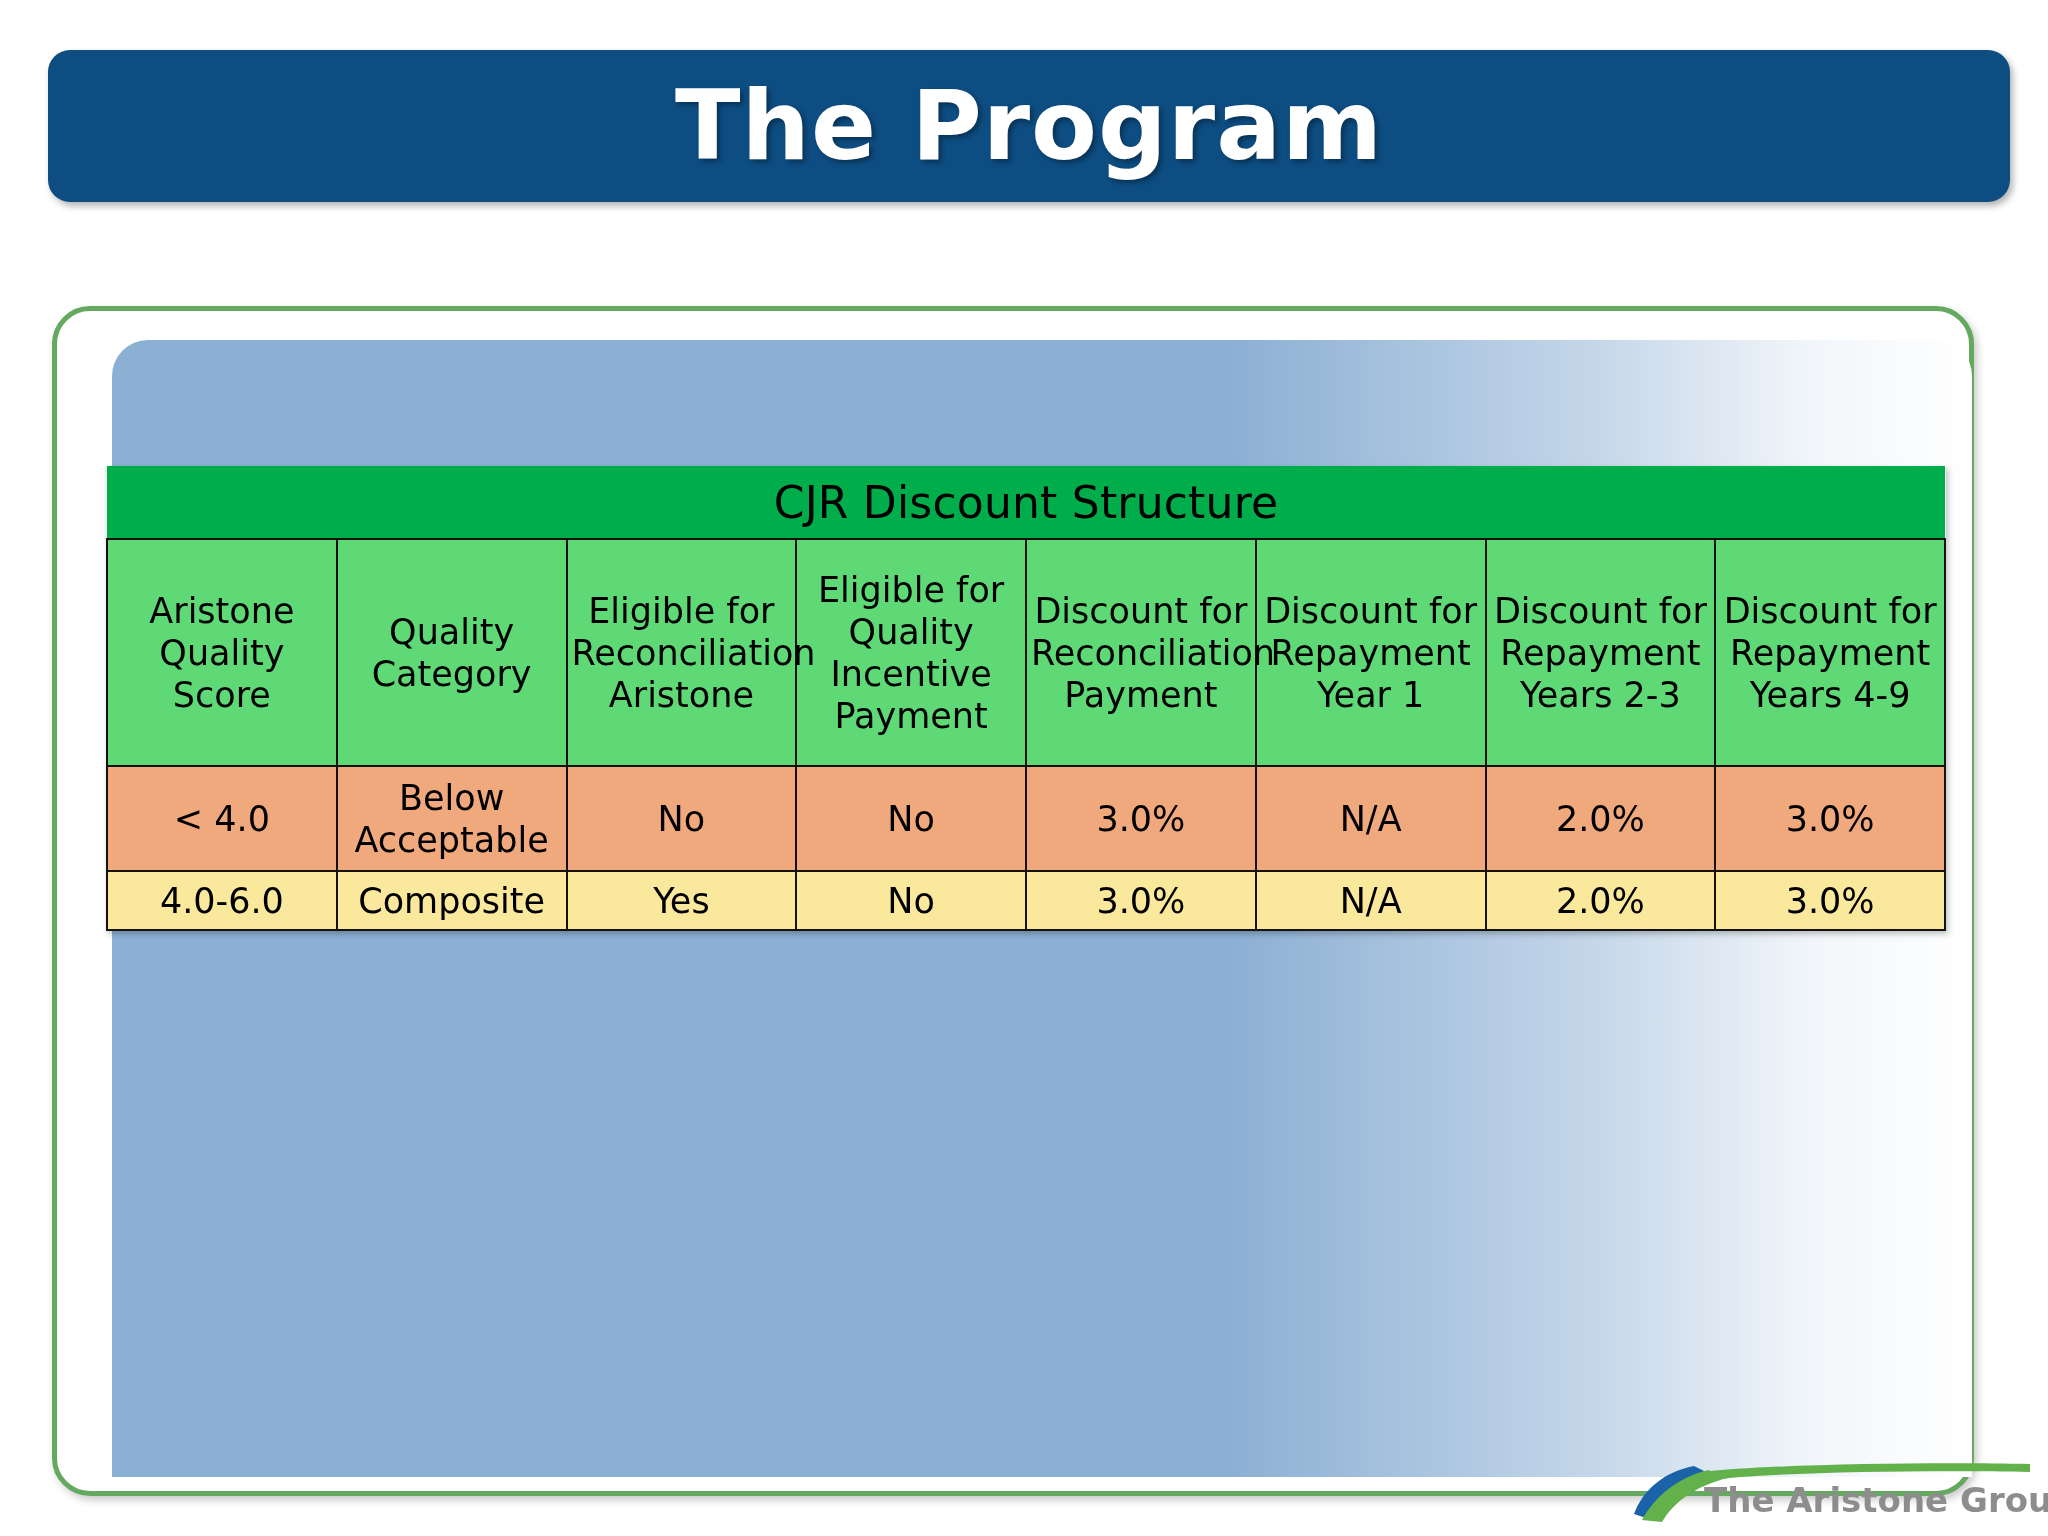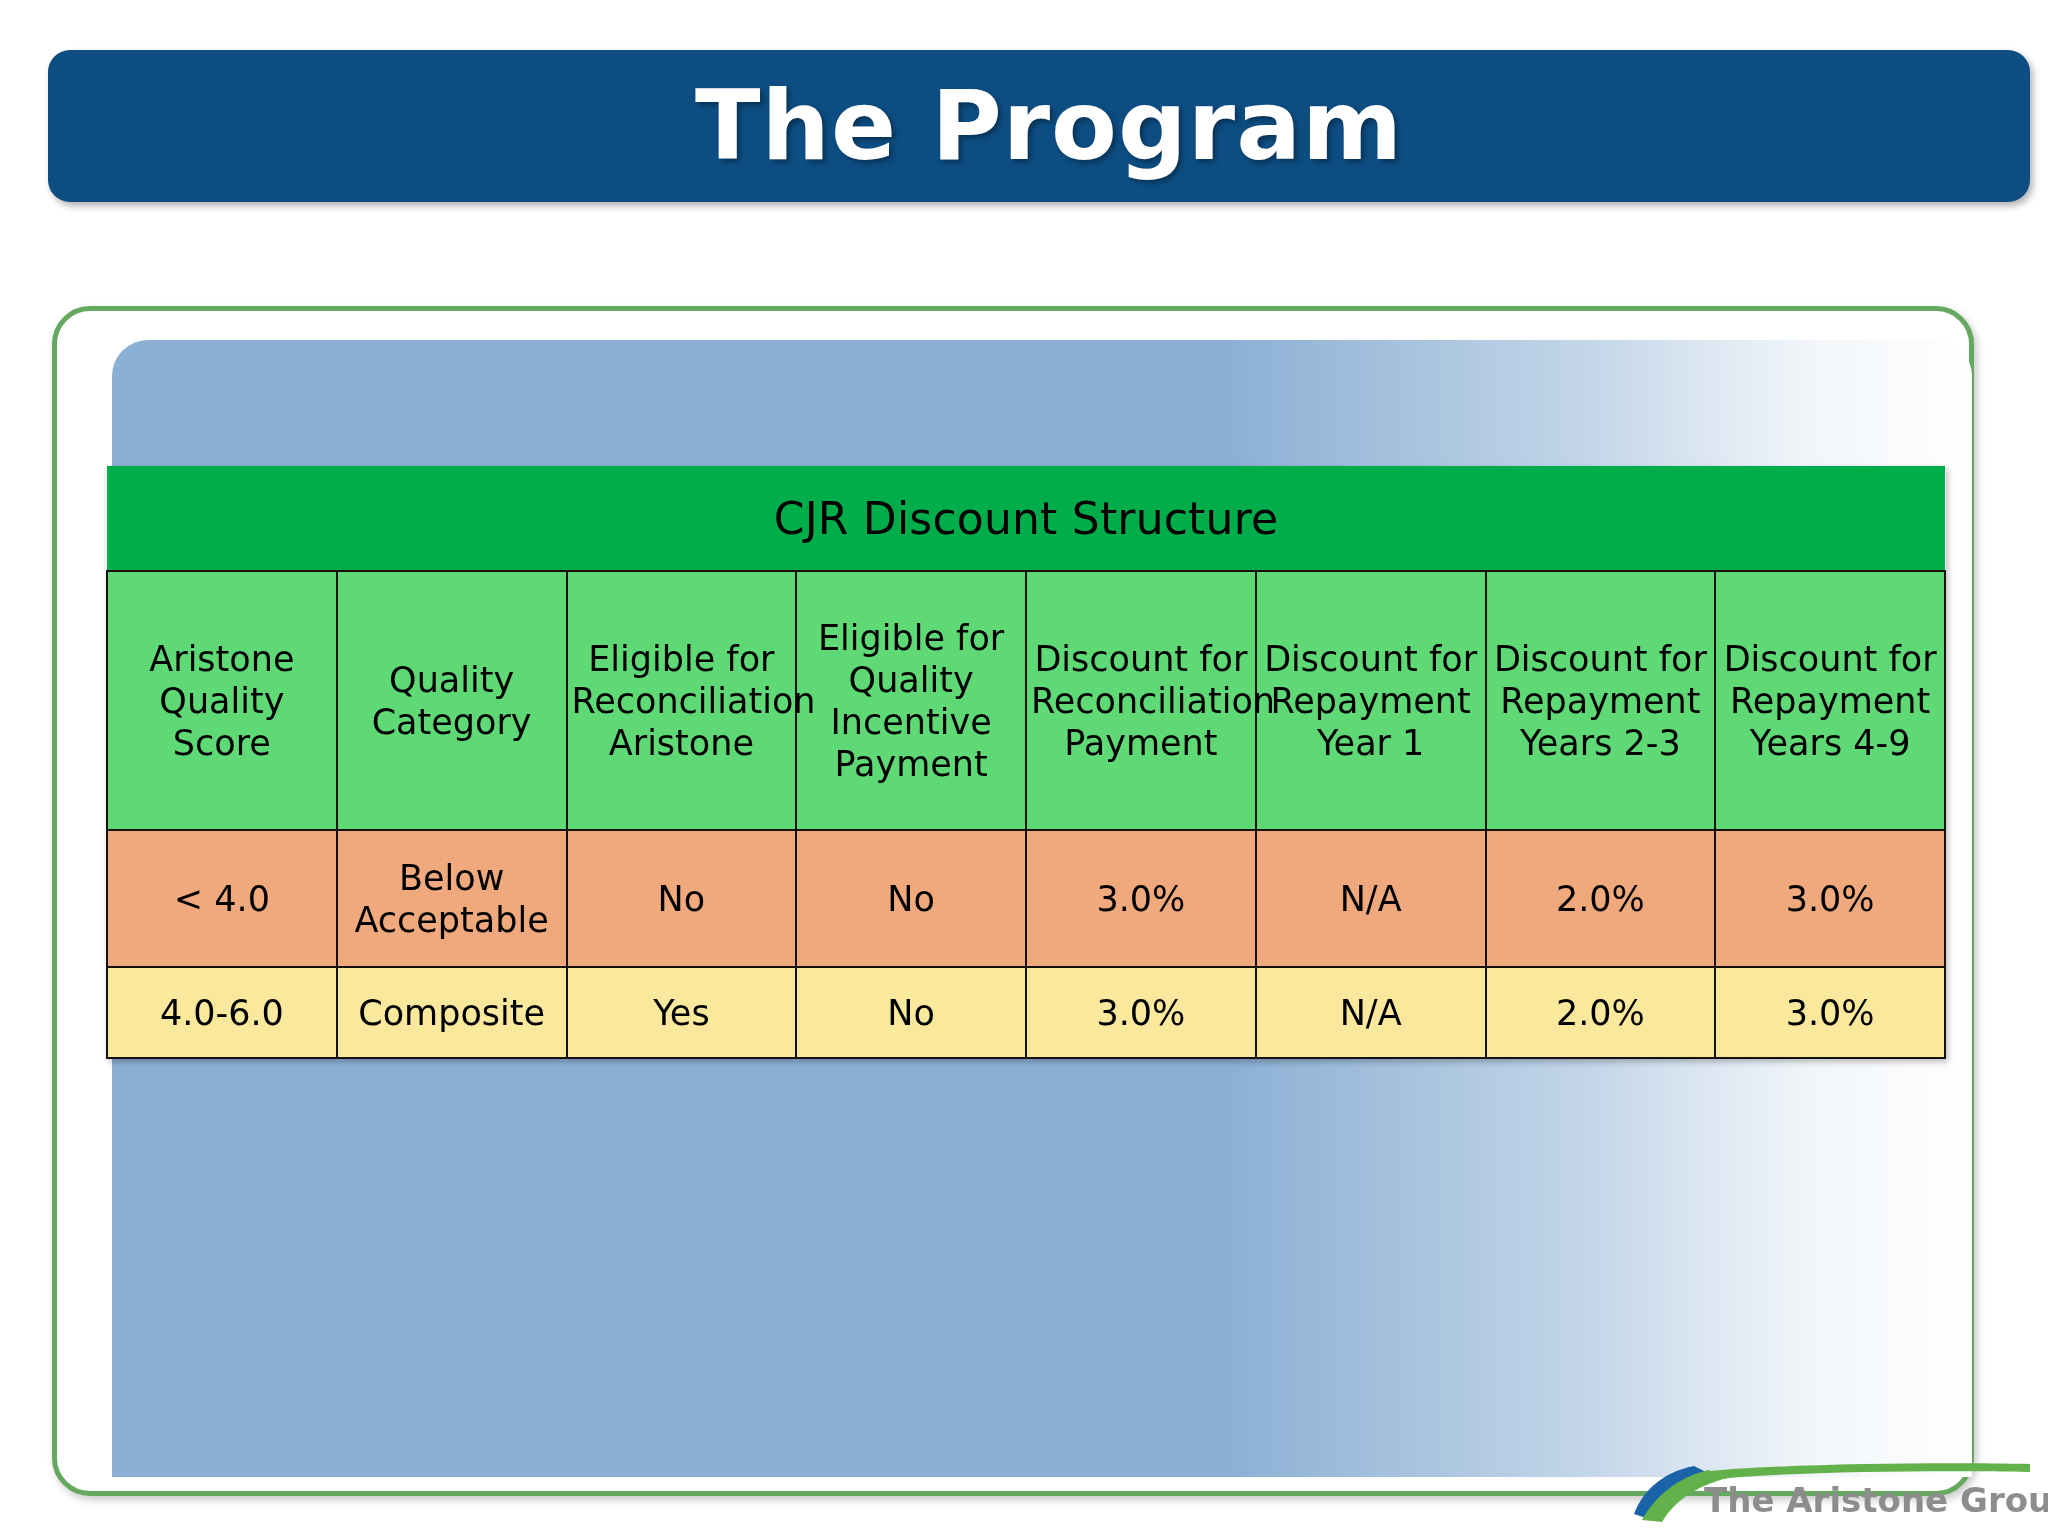--- a/index.html
+++ b/index.html
@@ -21,21 +21,20 @@
     left: 48px;
     top: 50px;
     width: 1962px;
     height: 152px;
     background: #0d4d82;
     border-radius: 22px;
     box-shadow: 3px 4px 7px rgba(0,0,0,0.30);
     display: flex;
     align-items: center;
     justify-content: center;
-    padding-left: 20px;
   }
   .title-text {
     color: #ffffff;
     font-size: 96px;
     font-weight: bold;
     letter-spacing: 1px;
     line-height: 1;
     text-shadow: 3px 3px 5px rgba(0,0,0,0.35);
     font-family: "DejaVu Sans", "Liberation Sans", sans-serif;
   }
@@ -81,21 +80,21 @@
     table-layout: fixed;
     font-family: "DejaVu Sans", "Liberation Sans", sans-serif;
     box-shadow: 2px 3px 6px rgba(0,0,0,0.25);
   }
   .cjr-table td, .cjr-table th {
     border: 2px solid #15110c;
     text-align: center;
     vertical-align: middle;
     color: #000000;
     font-weight: normal;
-    padding: 16px 4px;
+    padding: 0 4px;
   }
 
   
   .table-title-cell {
     background: #00ad4b;
     height: 72px;
     font-size: 44px;
     border: none !important;
     border-bottom: 2px solid #15110c !important;
     letter-spacing: 0.2px;

